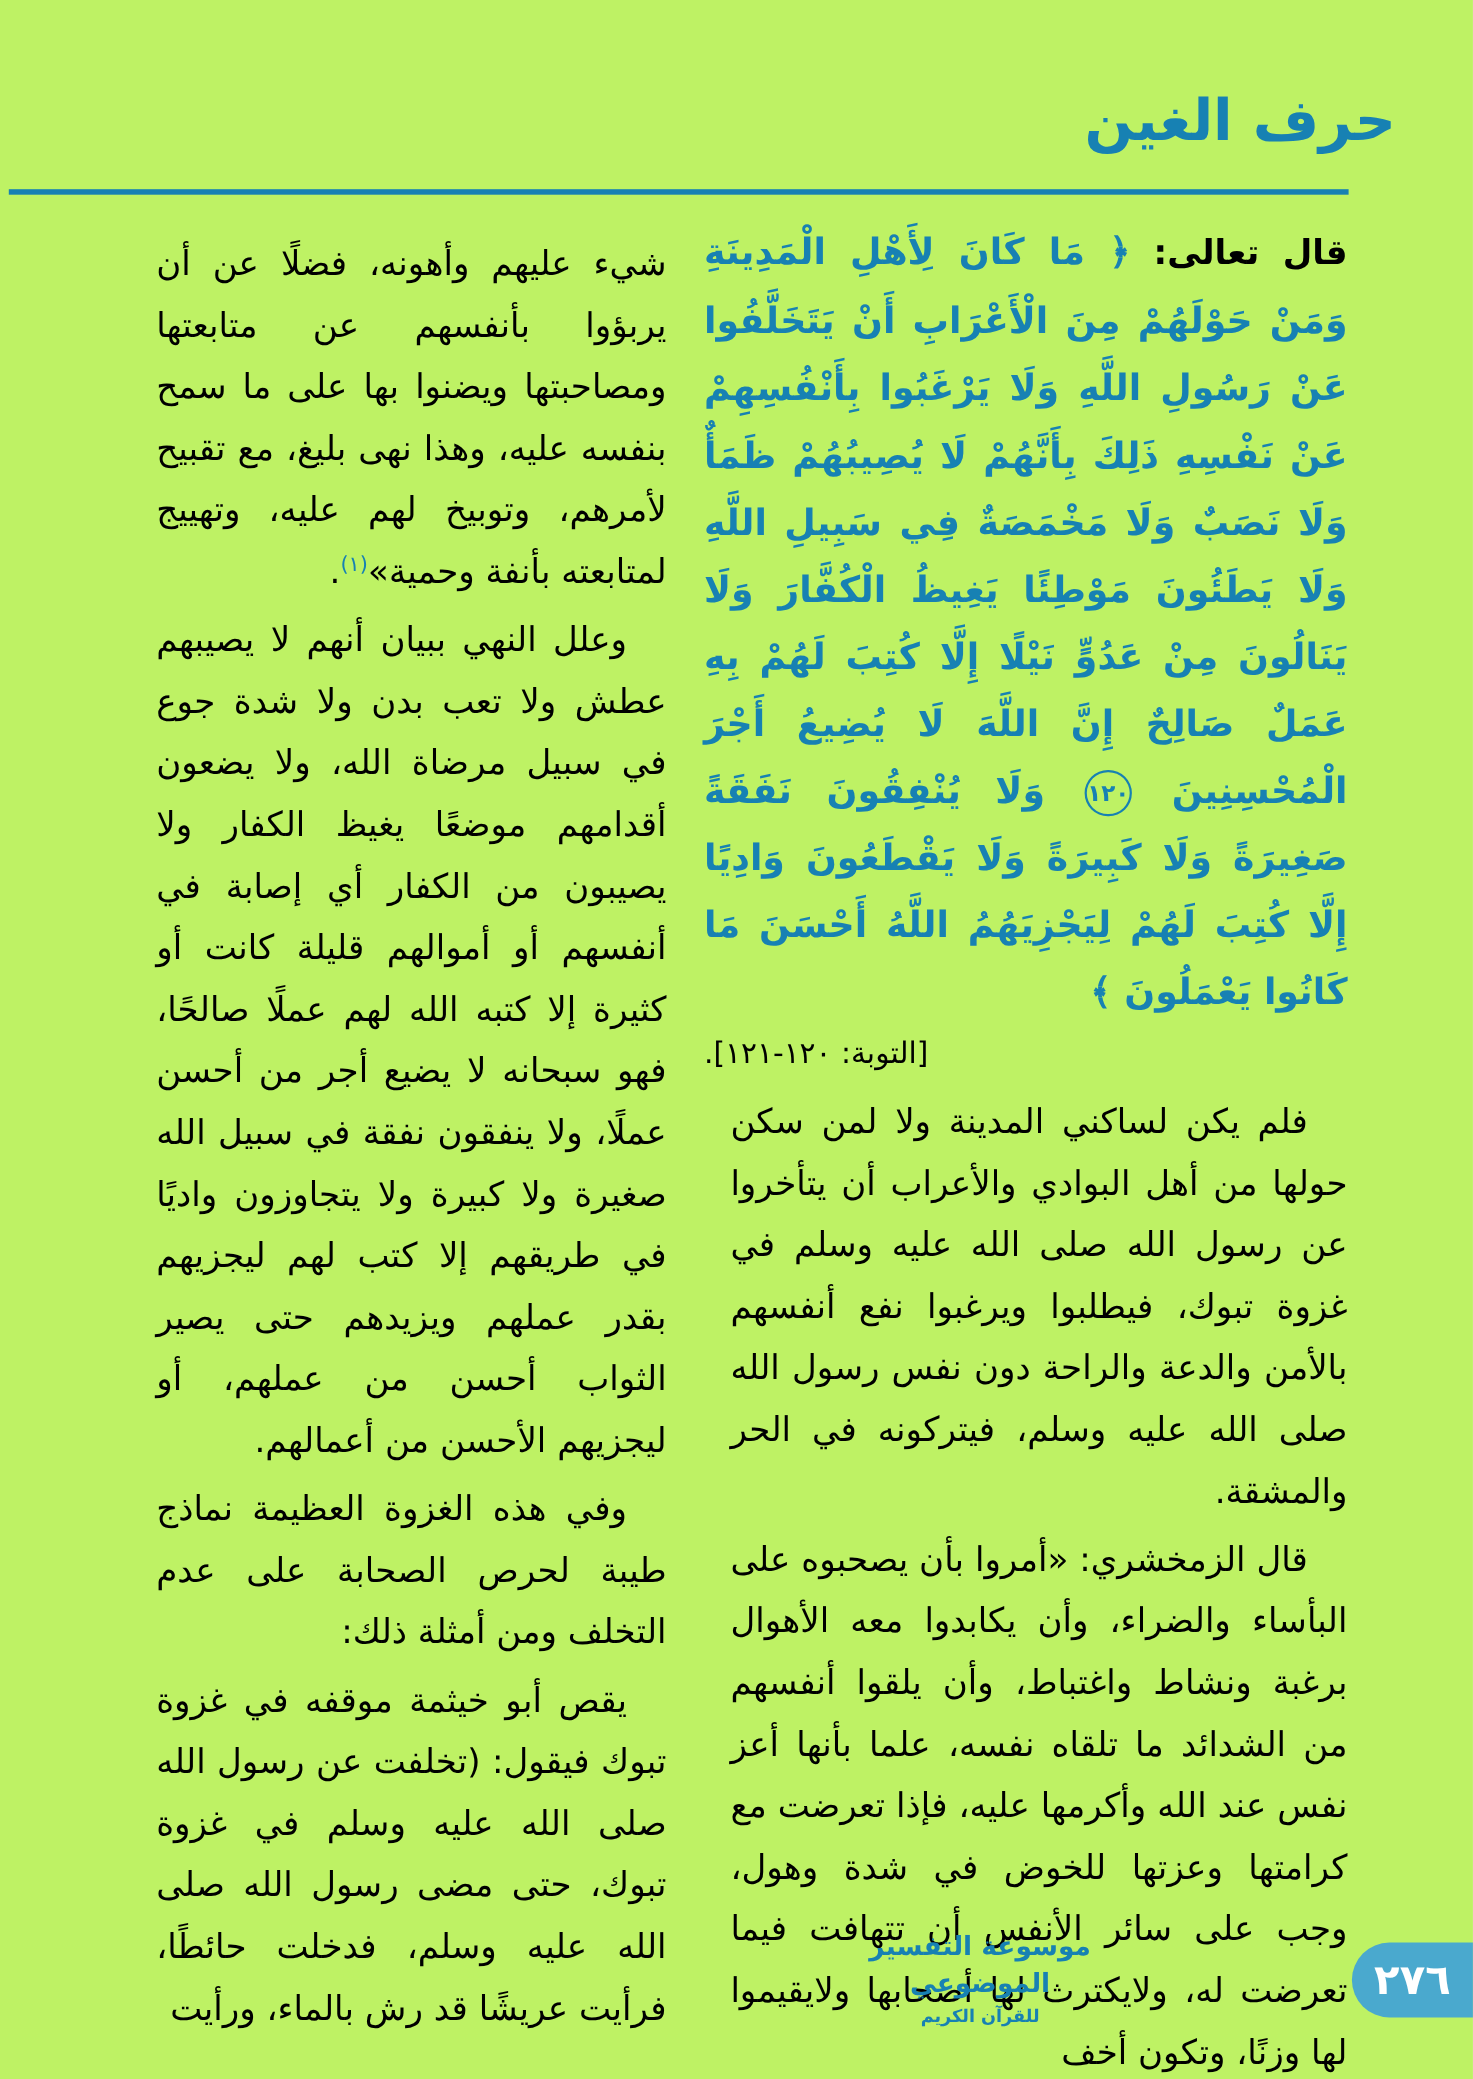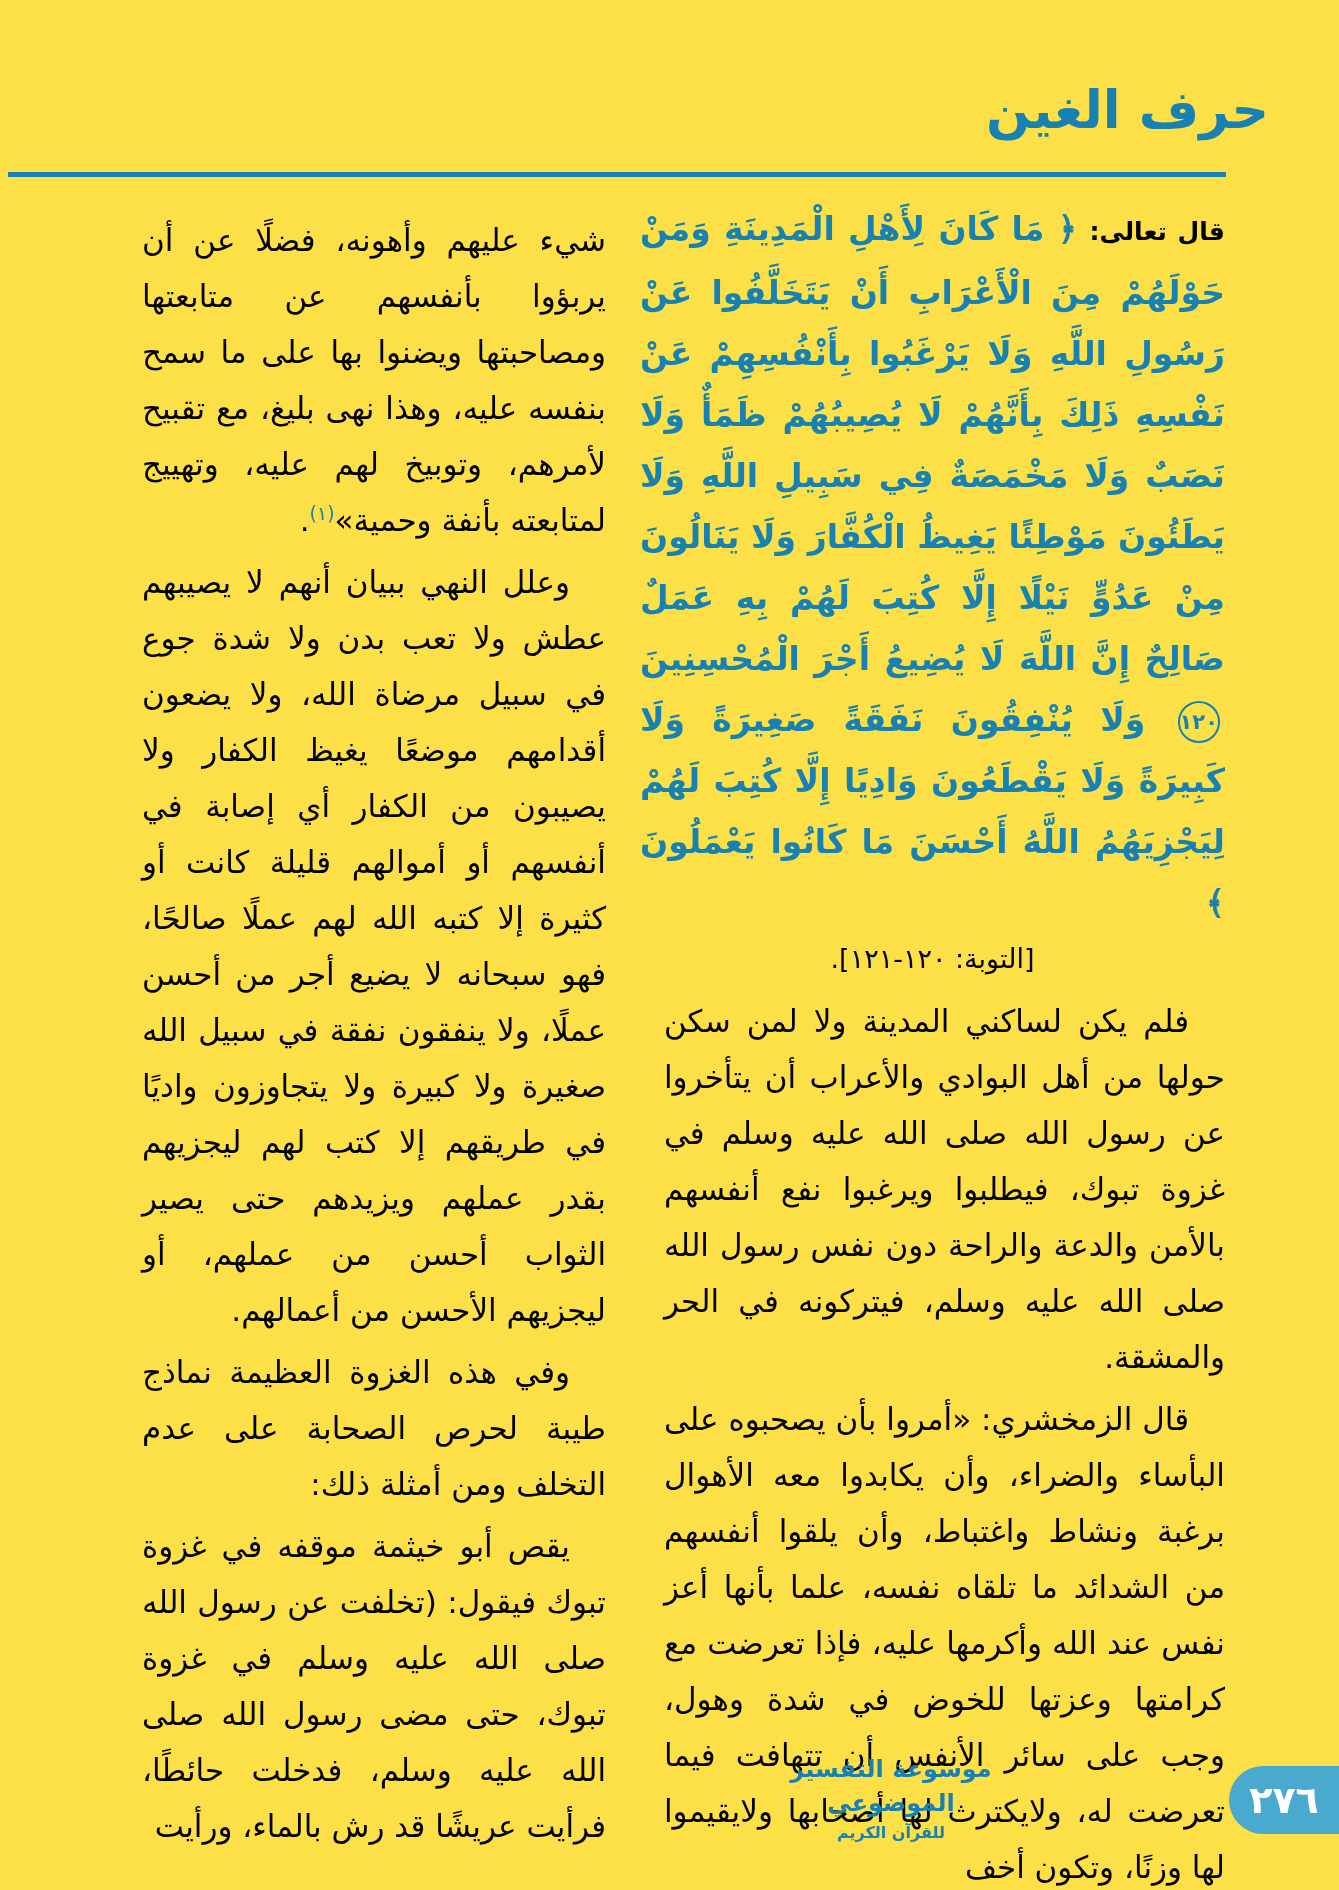--- a/index.html
+++ b/index.html
@@ -4,21 +4,21 @@
 <style>
   :root{
     --teal:#1781b3;
     --band:#4aa9ce;
   }
   *{margin:0;padding:0;box-sizing:border-box;}
   html,body{background:#e8e8e8;}
   .page{
     position:relative;
     width:1339px;height:1890px;
-    background:#fde047;
+    background:#bef264;
     margin:0 auto;
     overflow:hidden;
     direction:rtl;
     font-family:"DejaVu Sans",sans-serif;
     color:#000;
   }
   .chapter-title{
     position:absolute;top:84px;right:70px;
     color:var(--teal);
     font-size:52px;font-weight:bold;
@@ -44,40 +44,40 @@
     margin-bottom:6px;
     margin-left:24px;
   }
   .indent{text-indent:36px;}
   .quran-p{
     font-size:33px;line-height:61px;
     text-align:justify;
     margin-bottom:4px;
   }
   .quran-p .intro{
-    color:#000;font-weight:bold;font-size:25px;
+    color:#000;font-weight:bold;font-size:31px;
   }
   .verse{
     color:var(--teal);
     font-weight:bold;
   }
   .ayah-num{
     display:inline-block;
     min-width:42px;height:42px;
     line-height:38px;
     border:2px solid var(--teal);
     border-radius:50%;
     text-align:left;
     font-size:21px;
     vertical-align:middle;
     margin:0 5px;
   }
   .citation{
     font-size:27px;line-height:44px;
-    text-align:center;
+    text-align:left;
     margin-bottom:12px;
   }
   .sub-heading{
     font-size:31px;line-height:56px;
     font-weight:bold;
     text-indent:30px;
     margin-bottom:6px;
   }
   .ornament{
     color:var(--teal);

